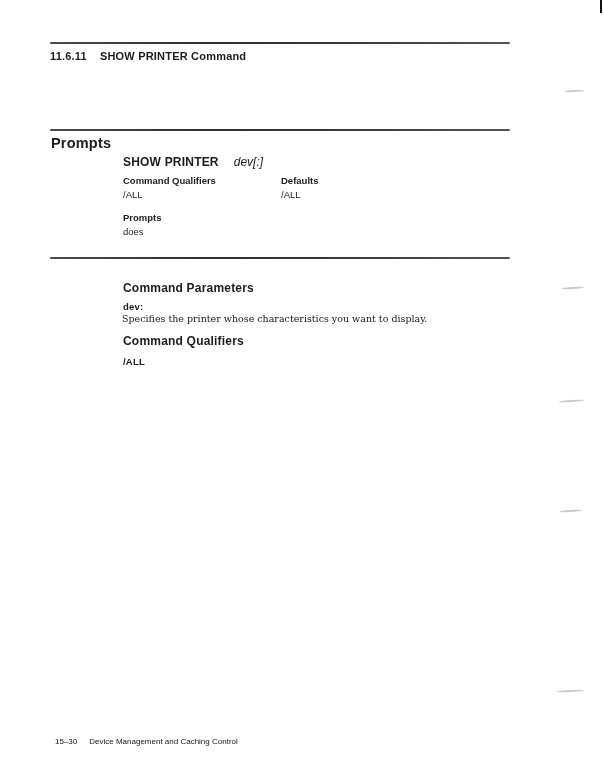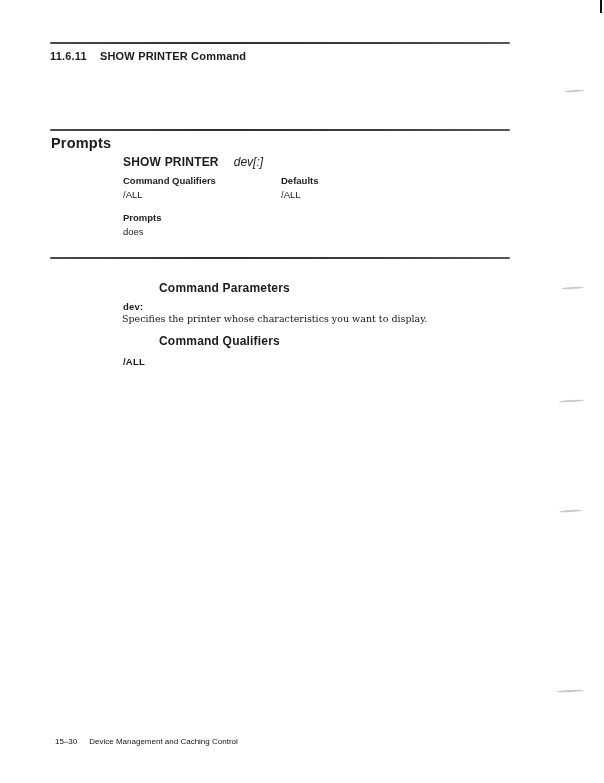--- a/index.html
+++ b/index.html
@@ -89,21 +89,20 @@
     left: 123px;
     top: 226px;
     font-size: 9.5px;
   }
 
   .subheading {
     font-size: 12px;
     font-weight: bold;
     letter-spacing: 0.2px;
     white-space: nowrap;
-    margin-left: 36px;
   }
   .params-heading { left: 123px; top: 281px; }
   .term {
     font-size: 9.5px;
     font-weight: bold;
     letter-spacing: 0.2px;
   }
   .param-term { left: 123px; top: 301px; }
   .param-desc { left: 122px; top: 312px; width: 378px; }
 

